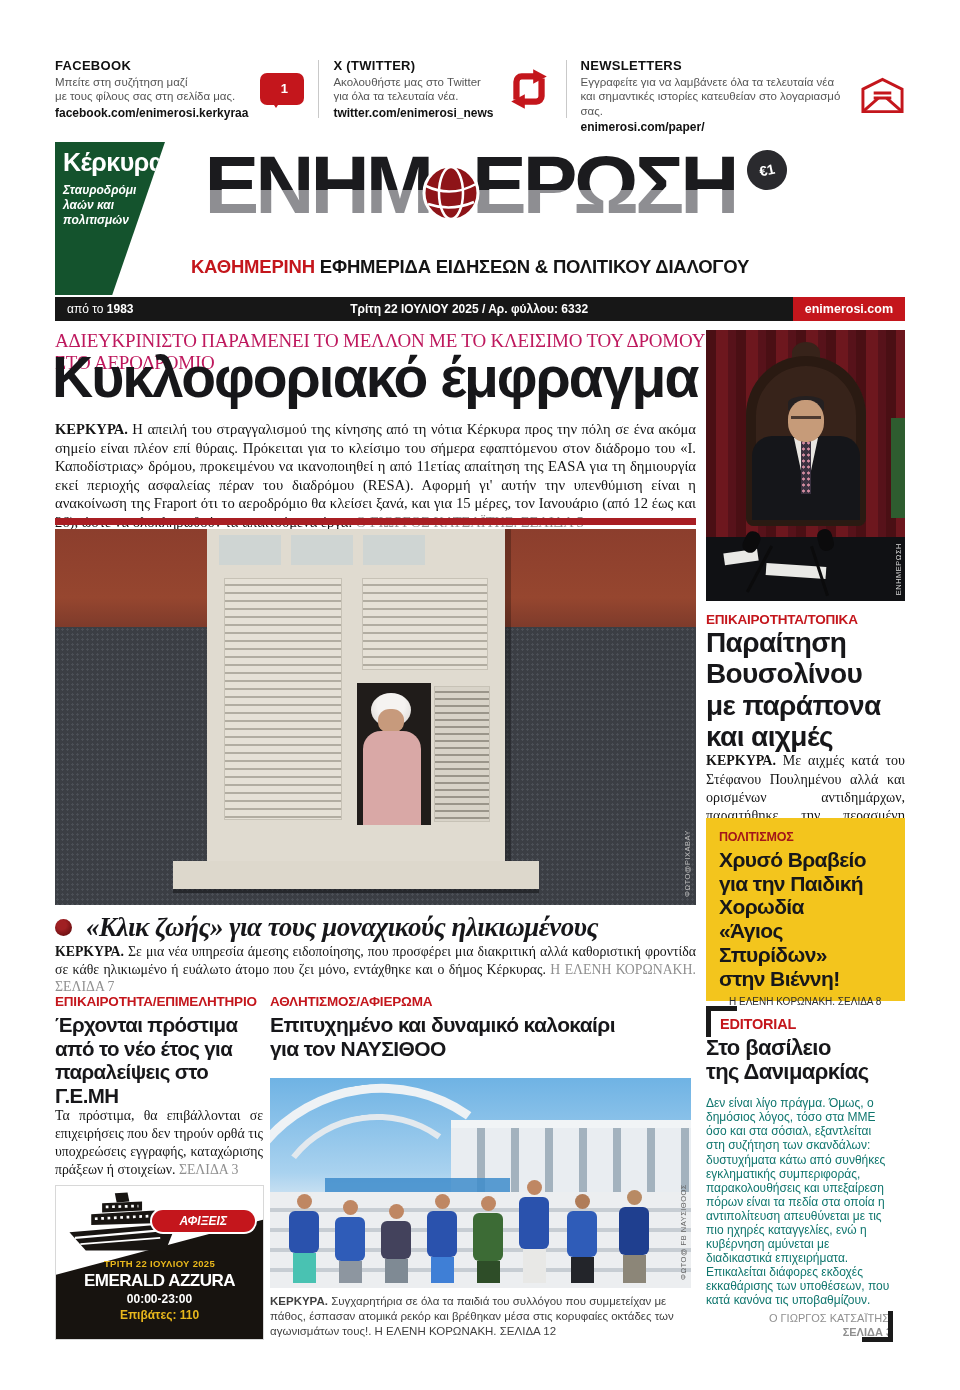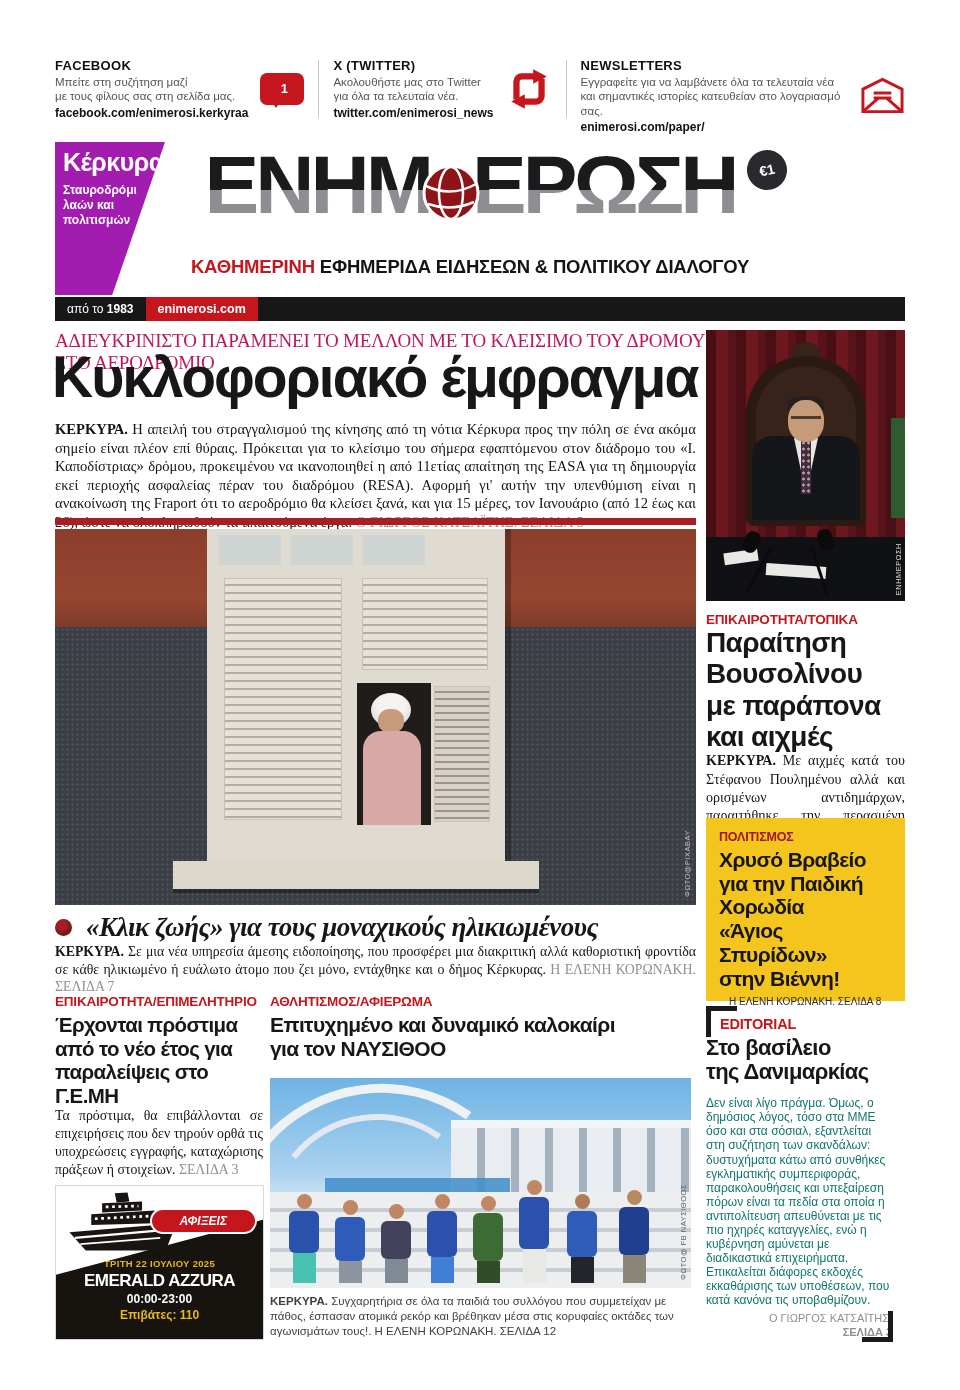--- a/index.html
+++ b/index.html
@@ -21,24 +21,24 @@
   .surl{font-size:12px;font-weight:bold;color:#111;margin-top:2px;}
   .fbbadge{position:relative;width:44px;height:32px;background:#c4161c;border-radius:7px;
            display:flex;align-items:center;justify-content:center;gap:4px;color:#fff;
            font-weight:bold;font-size:13px;}
   .fbbadge:after{content:"";position:absolute;left:10px;bottom:-9px;border:6px solid transparent;
            border-top:9px solid #c4161c;}
   .pHead{width:8px;height:8px;border-radius:50%;background:#fff;margin:0 auto 1px;}
   .pBody{width:14px;height:7px;border-radius:7px 7px 0 0;background:#fff;}
 
   
-  .regionBox{left:55px;top:142px;width:110px;height:153px;background:#a21caf;color:#fff;
+  .regionBox{left:55px;top:142px;width:110px;height:153px;background:#14532d;color:#fff;
              clip-path:polygon(0 0,100% 0,52% 100%,0 100%);padding:6px 8px;box-sizing:border-box;}
   .regionName{font-size:25px;font-weight:bold;letter-spacing:-0.5px;}
-  .regionTag{font-size:12px;font-weight:bold;line-height:1.25;margin-top:6px;}
+  .regionTag{font-size:12px;font-weight:bold;line-height:1.25;margin-top:6px;font-style:italic;}
   .logoRow{left:150px;top:146px;width:640px;display:flex;justify-content:center;align-items:flex-start;}
   .logo-txt{font-size:82px;font-weight:800;letter-spacing:-4px;line-height:.95;color:#1b1b1e;text-align:right;}
   @supports (-webkit-background-clip:text){
     .logo-txt{background:linear-gradient(180deg,#1b1b1e 57%,#8e8e92 57%);
       -webkit-background-clip:text;background-clip:text;color:transparent;}
   }
   .globe{width:58px;height:58px;margin:18px -8px 0 -8px;position:relative;z-index:2;}
   .euroBadge{left:747px;top:150px;width:40px;height:40px;border-radius:50%;background:#2a2a2e;
              color:#fff;font-size:14px;font-weight:bold;display:flex;align-items:center;
              justify-content:center;transform:rotate(-12deg);}
@@ -255,20 +255,21 @@
   <div class="abs euroBadge">€1</div>
 
   <div class="abs tagline">
     <span class="tagRed">ΚΑΘΗΜΕΡΙΝΗ</span><span> ΕΦΗΜΕΡΙΔΑ ΕΙΔΗΣΕΩΝ &amp; ΠΟΛΙΤΙΚΟΥ ΔΙΑΛΟΓΟΥ</span>
   </div>
 
   <div class="abs dateBar">
     <div class="since">
       <span>από το </span><b>1983</b>
     </div>
+    <div class="mid">Τρίτη 22 ΙΟΥΛΙΟΥ 2025 / Αρ. φύλλου: 6332</div>
     <div class="siteBox">enimerosi.com</div>
   </div>
 
   <div class="abs kicker serif">ΑΔΙΕΥΚΡΙΝΙΣΤΟ ΠΑΡΑΜΕΝΕΙ ΤΟ ΜΕΛΛΟΝ ΜΕ ΤΟ ΚΛΕΙΣΙΜΟ ΤΟΥ ΔΡΟΜΟΥ ΣΤΟ ΑΕΡΟΔΡΟΜΙΟ</div>
   <div class="abs mainHl">Κυκλοφοριακό έμφραγμα</div>
   <p class="abs lede serif just" style="margin:0;">
     <b>ΚΕΡΚΥΡΑ.</b>
     <span>Η απειλή του στραγγαλισμού της κίνησης από τη νότια Κέρκυρα προς την πόλη σε ένα ακόμα σημείο είναι πλέον επί θύραις. Πρόκειται για το κλείσιμο του σήμερα εφαπτόμενου στον διάδρομο του «Ι. Καποδίστριας» δρόμου, προκειμένου να ικανοποιηθεί η από 11ετίας απαίτηση της EASA για τη δημιουργία εκεί περιοχής ασφαλείας πέραν του διαδρόμου (RESA). Αφορμή γι' αυτήν την υπενθύμιση είναι η ανακοίνωση της Fraport ότι το αεροδρόμιο θα κλείσει ξανά, και για 15 μέρες, τον Ιανουάριο (από 12 έως και 26), ώστε να ολοκληρωθούν τα απαιτούμενα έργα.</span>
     <span class="by">Ο ΓΙΩΡΓΟΣ ΚΑΤΣΑΪΤΗΣ. ΣΕΛΙΔΑ 5</span>
   </p>

